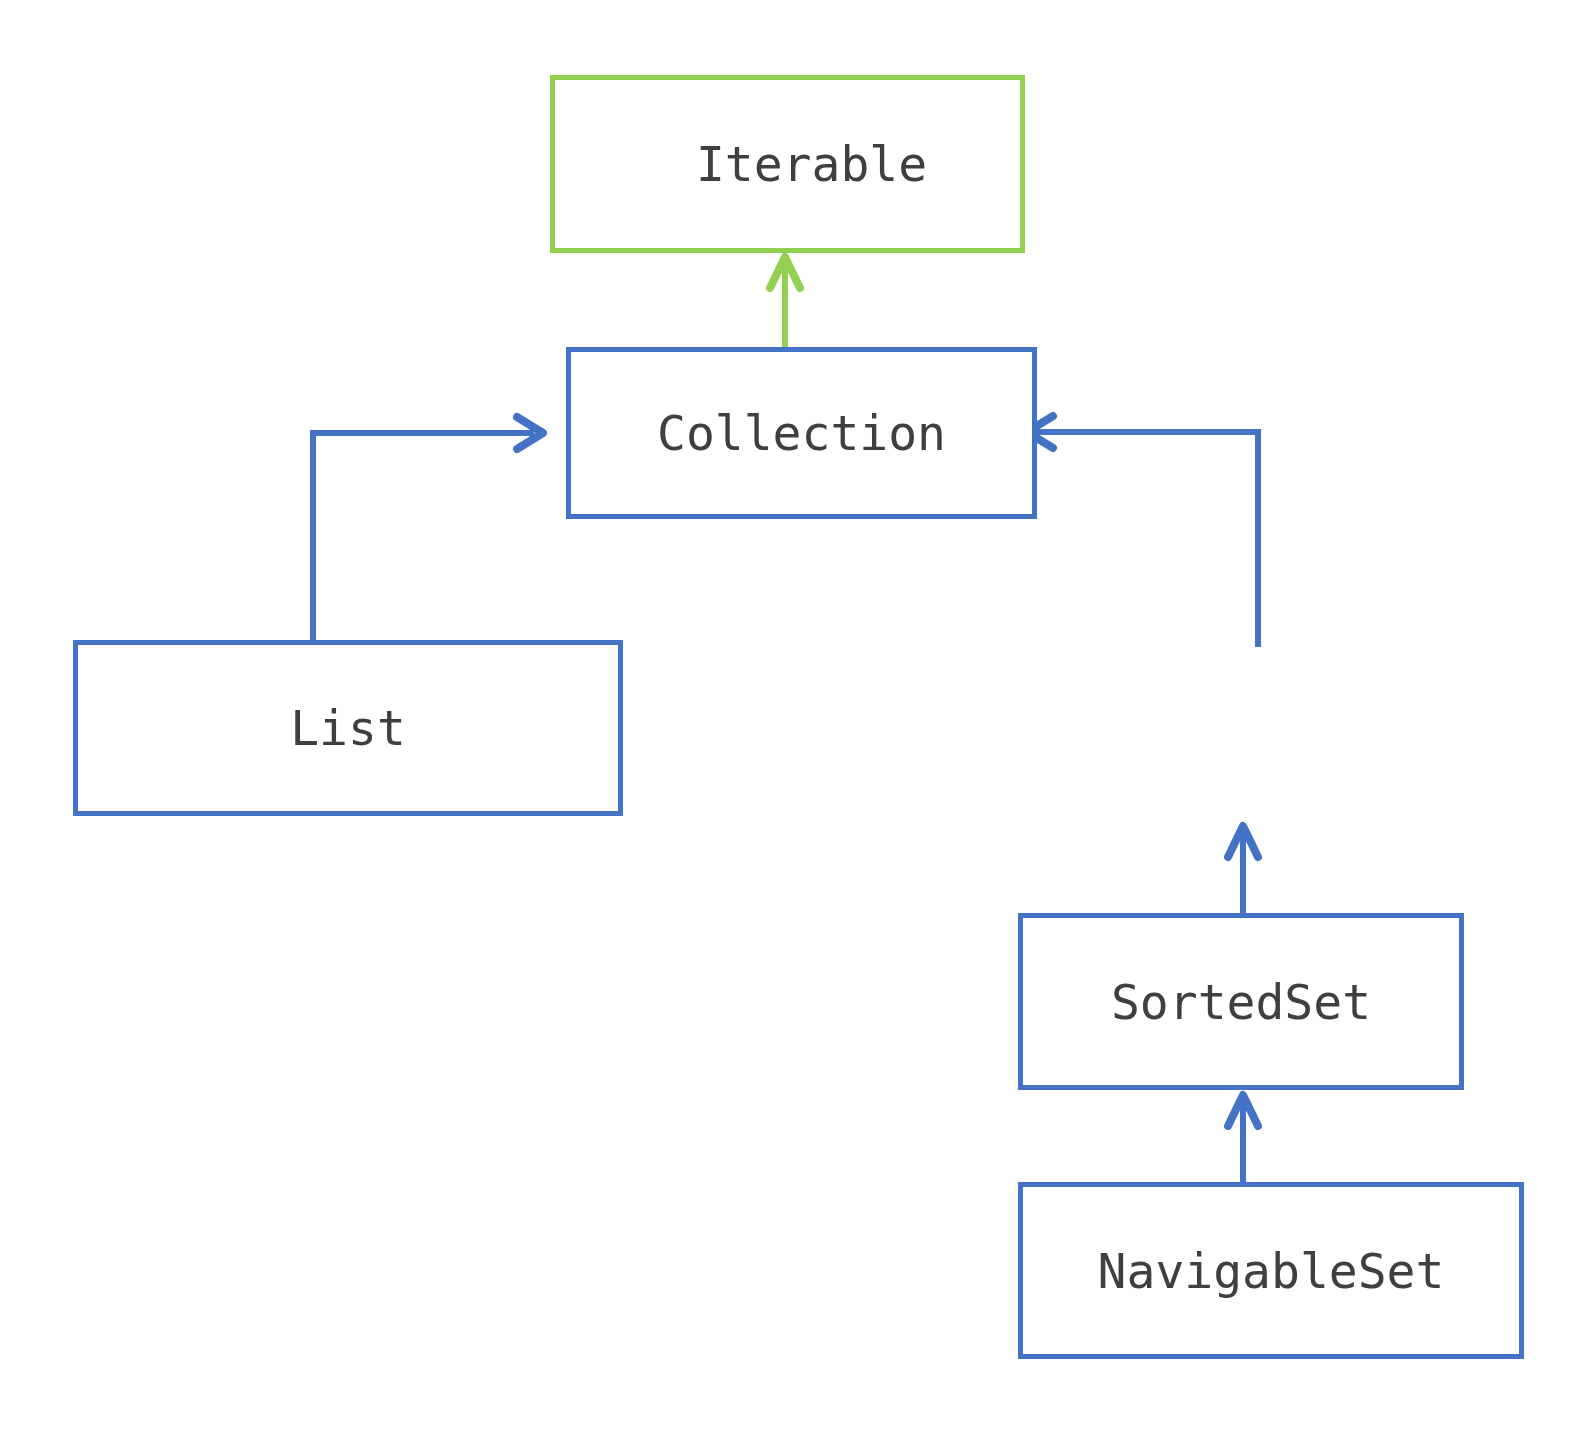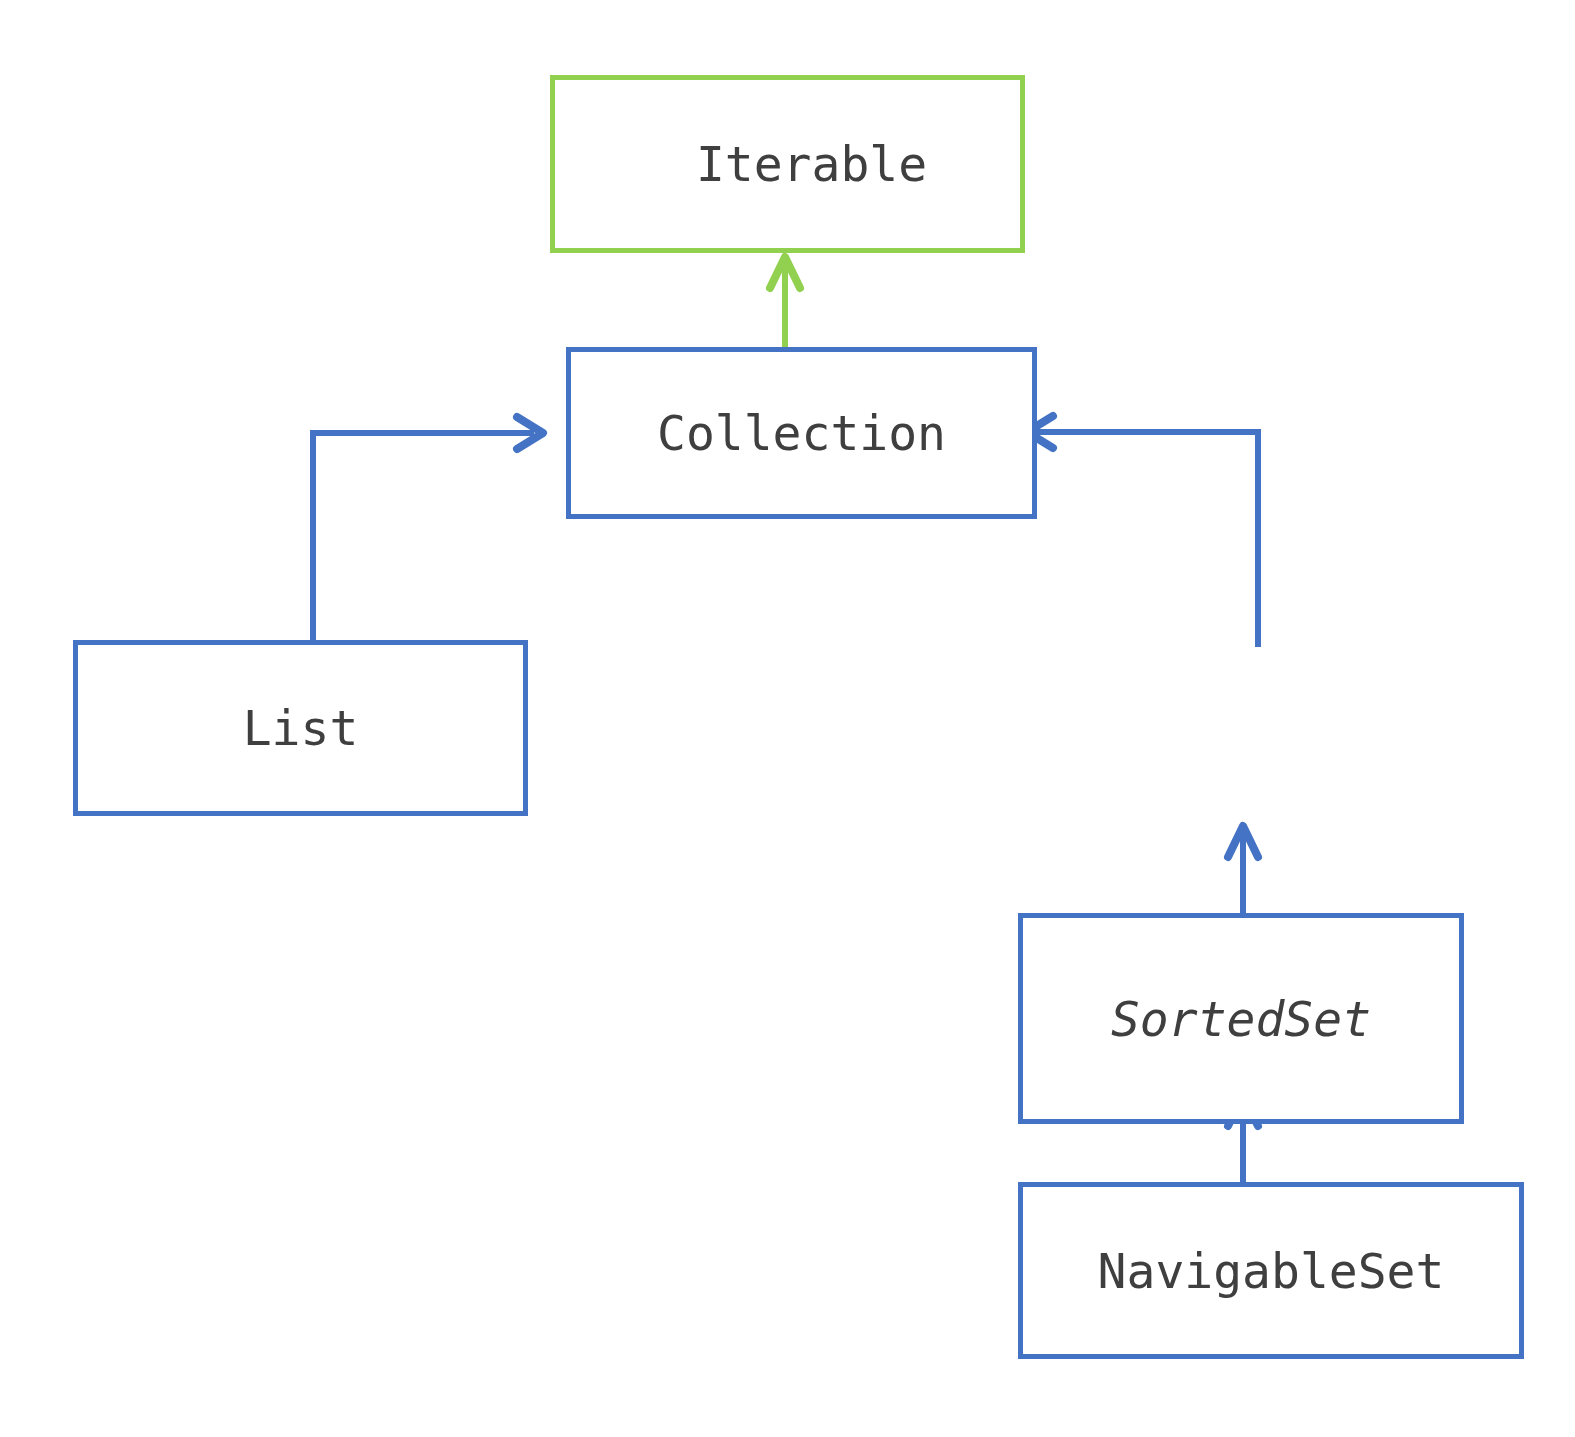--- a/index.html
+++ b/index.html
@@ -27,23 +27,23 @@
   }
   .node span {
     font-size: 48px;
     color: var(--text, #3f3f3f);
     white-space: nowrap;
   }
   .node.green { border-color: var(--node_green, #92d050); padding-left: 48px; }
 
   .node-iterable     { left: 550px;  top: 75px;   width: 475px; height: 178px; }
   .node-collection   { left: 549px;  top: 347px;  width: 471px; height: 172px; margin-left: 17px; }
-  .node-list         { left: 73px;   top: 640px;  width: 455px; height: 176px; text-align: center; }
+  .node-list         { left: 73px;   top: 640px;  width: 550px; height: 176px; text-align: center; }
   .node-set          { left: 1020px; top: 645px;  width: 443px; height: 176px; }
-  .node-sortedset    { left: 1018px; top: 913px;  width: 446px; height: 211px; font-style: italic; }
+  .node-sortedset    { left: 1018px; top: 913px;  width: 446px; height: 177px; }
   .node-navigableset { left: 1018px; top: 1182px; width: 506px; height: 177px; }
 
   svg.arrows {
     position: absolute;
     left: 0; top: 0;
     width: 1575px;
     height: 1437px;
     z-index: 1;
   }
   .line-blue  { stroke: var(--node_blue, #4472c4);  stroke-width: 6; fill: none; }

